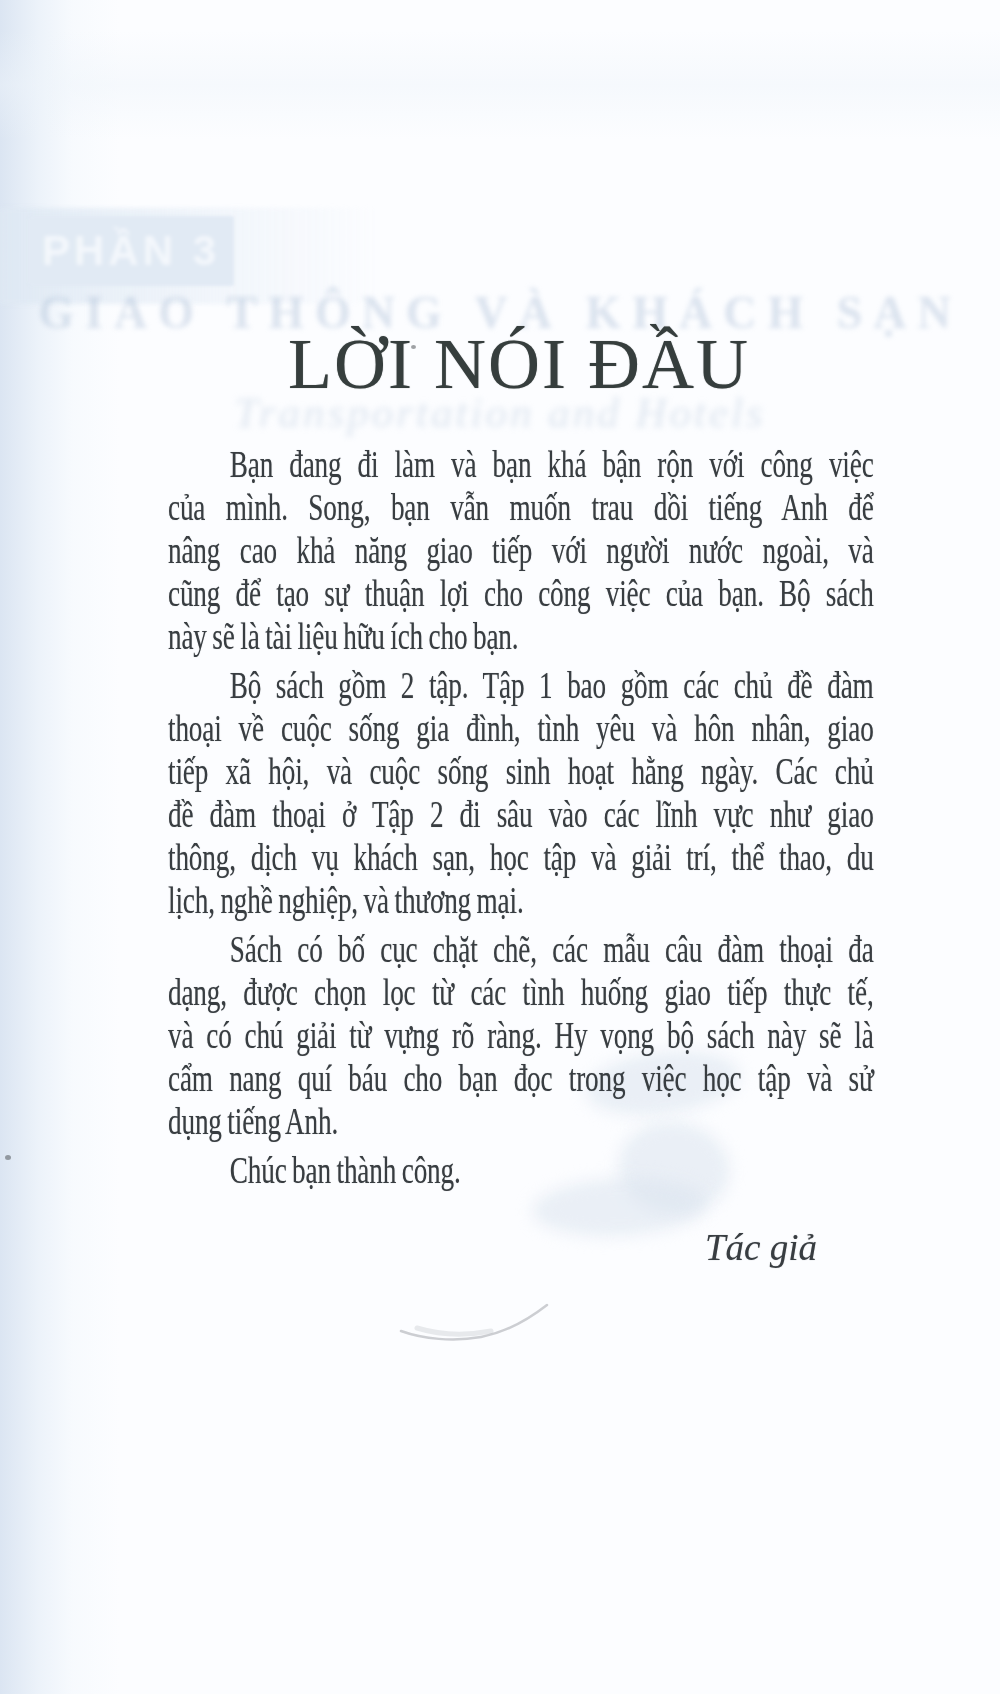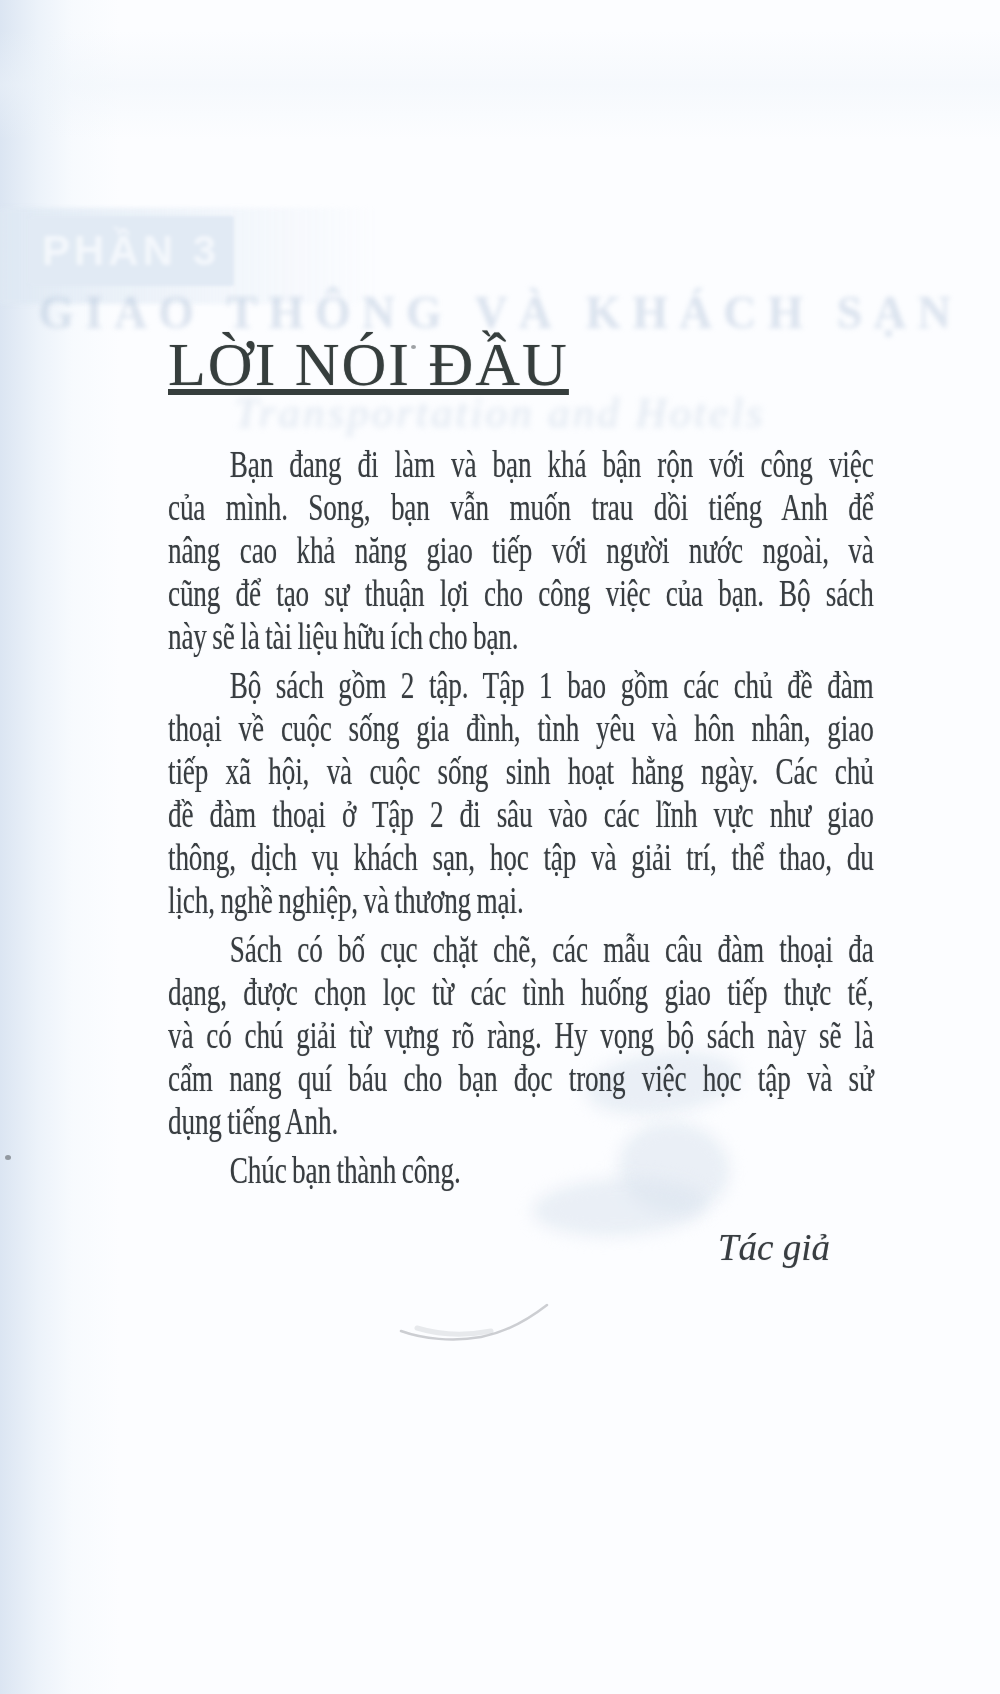--- a/index.html
+++ b/index.html
@@ -47,40 +47,39 @@
   .blob-1{left:585px;top:1052px;width:155px;height:62px;transform:rotate(-7deg);}
   .blob-2{left:618px;top:1122px;width:112px;height:92px;transform:rotate(8deg);}
   .blob-3{left:532px;top:1178px;width:175px;height:58px;transform:rotate(-3deg);}
   .speck{position:absolute;border-radius:50%;}
   .speck-1{left:411px;top:345px;width:5px;height:4px;background:rgba(80,85,90,0.55);}
   .speck-2{left:5px;top:1155px;width:6px;height:5px;background:rgba(95,100,105,0.6);}
   .pencil-mark{position:absolute;left:395px;top:1297px;width:160px;height:52px;}
   
   .title{
     position:absolute;left:168px;top:330px;width:702px;
-    font-size:62px;line-height:68px;letter-spacing:2px;
+    text-align:center;font-size:72px;line-height:68px;letter-spacing:2px;
     color:var(--title_ink,#363e3d);
     text-shadow:0 0 1px rgba(54,62,61,0.55);
     white-space:nowrap;
-    text-decoration:underline;
   }
   .bodytext{
     position:absolute;left:168px;top:443px;width:960px;
     transform:scaleX(0.735);transform-origin:0 0;
     font-size:37px;line-height:43px;
     color:var(--ink,#383d41);
     text-shadow:0 0 1px rgba(56,61,65,0.42);
     letter-spacing:-0.2px;word-spacing:-1.5px;
   }
   .para{margin:0 0 6px 0;}
   .para .line{text-align:left;}
   .para .line.just{text-align:justify;text-align-last:justify;}
   .para .line.first{padding-left:84px;}
   .signature{
-    position:absolute;right:170px;top:1226px;
+    position:absolute;right:183px;top:1226px;
     font-style:italic;font-size:37px;
     color:var(--ink,#3f4449);
     text-shadow:0 0 1px rgba(63,68,73,0.45);
   }
 </style>
 </head>
 <body>
 
 <div class="page">
 

